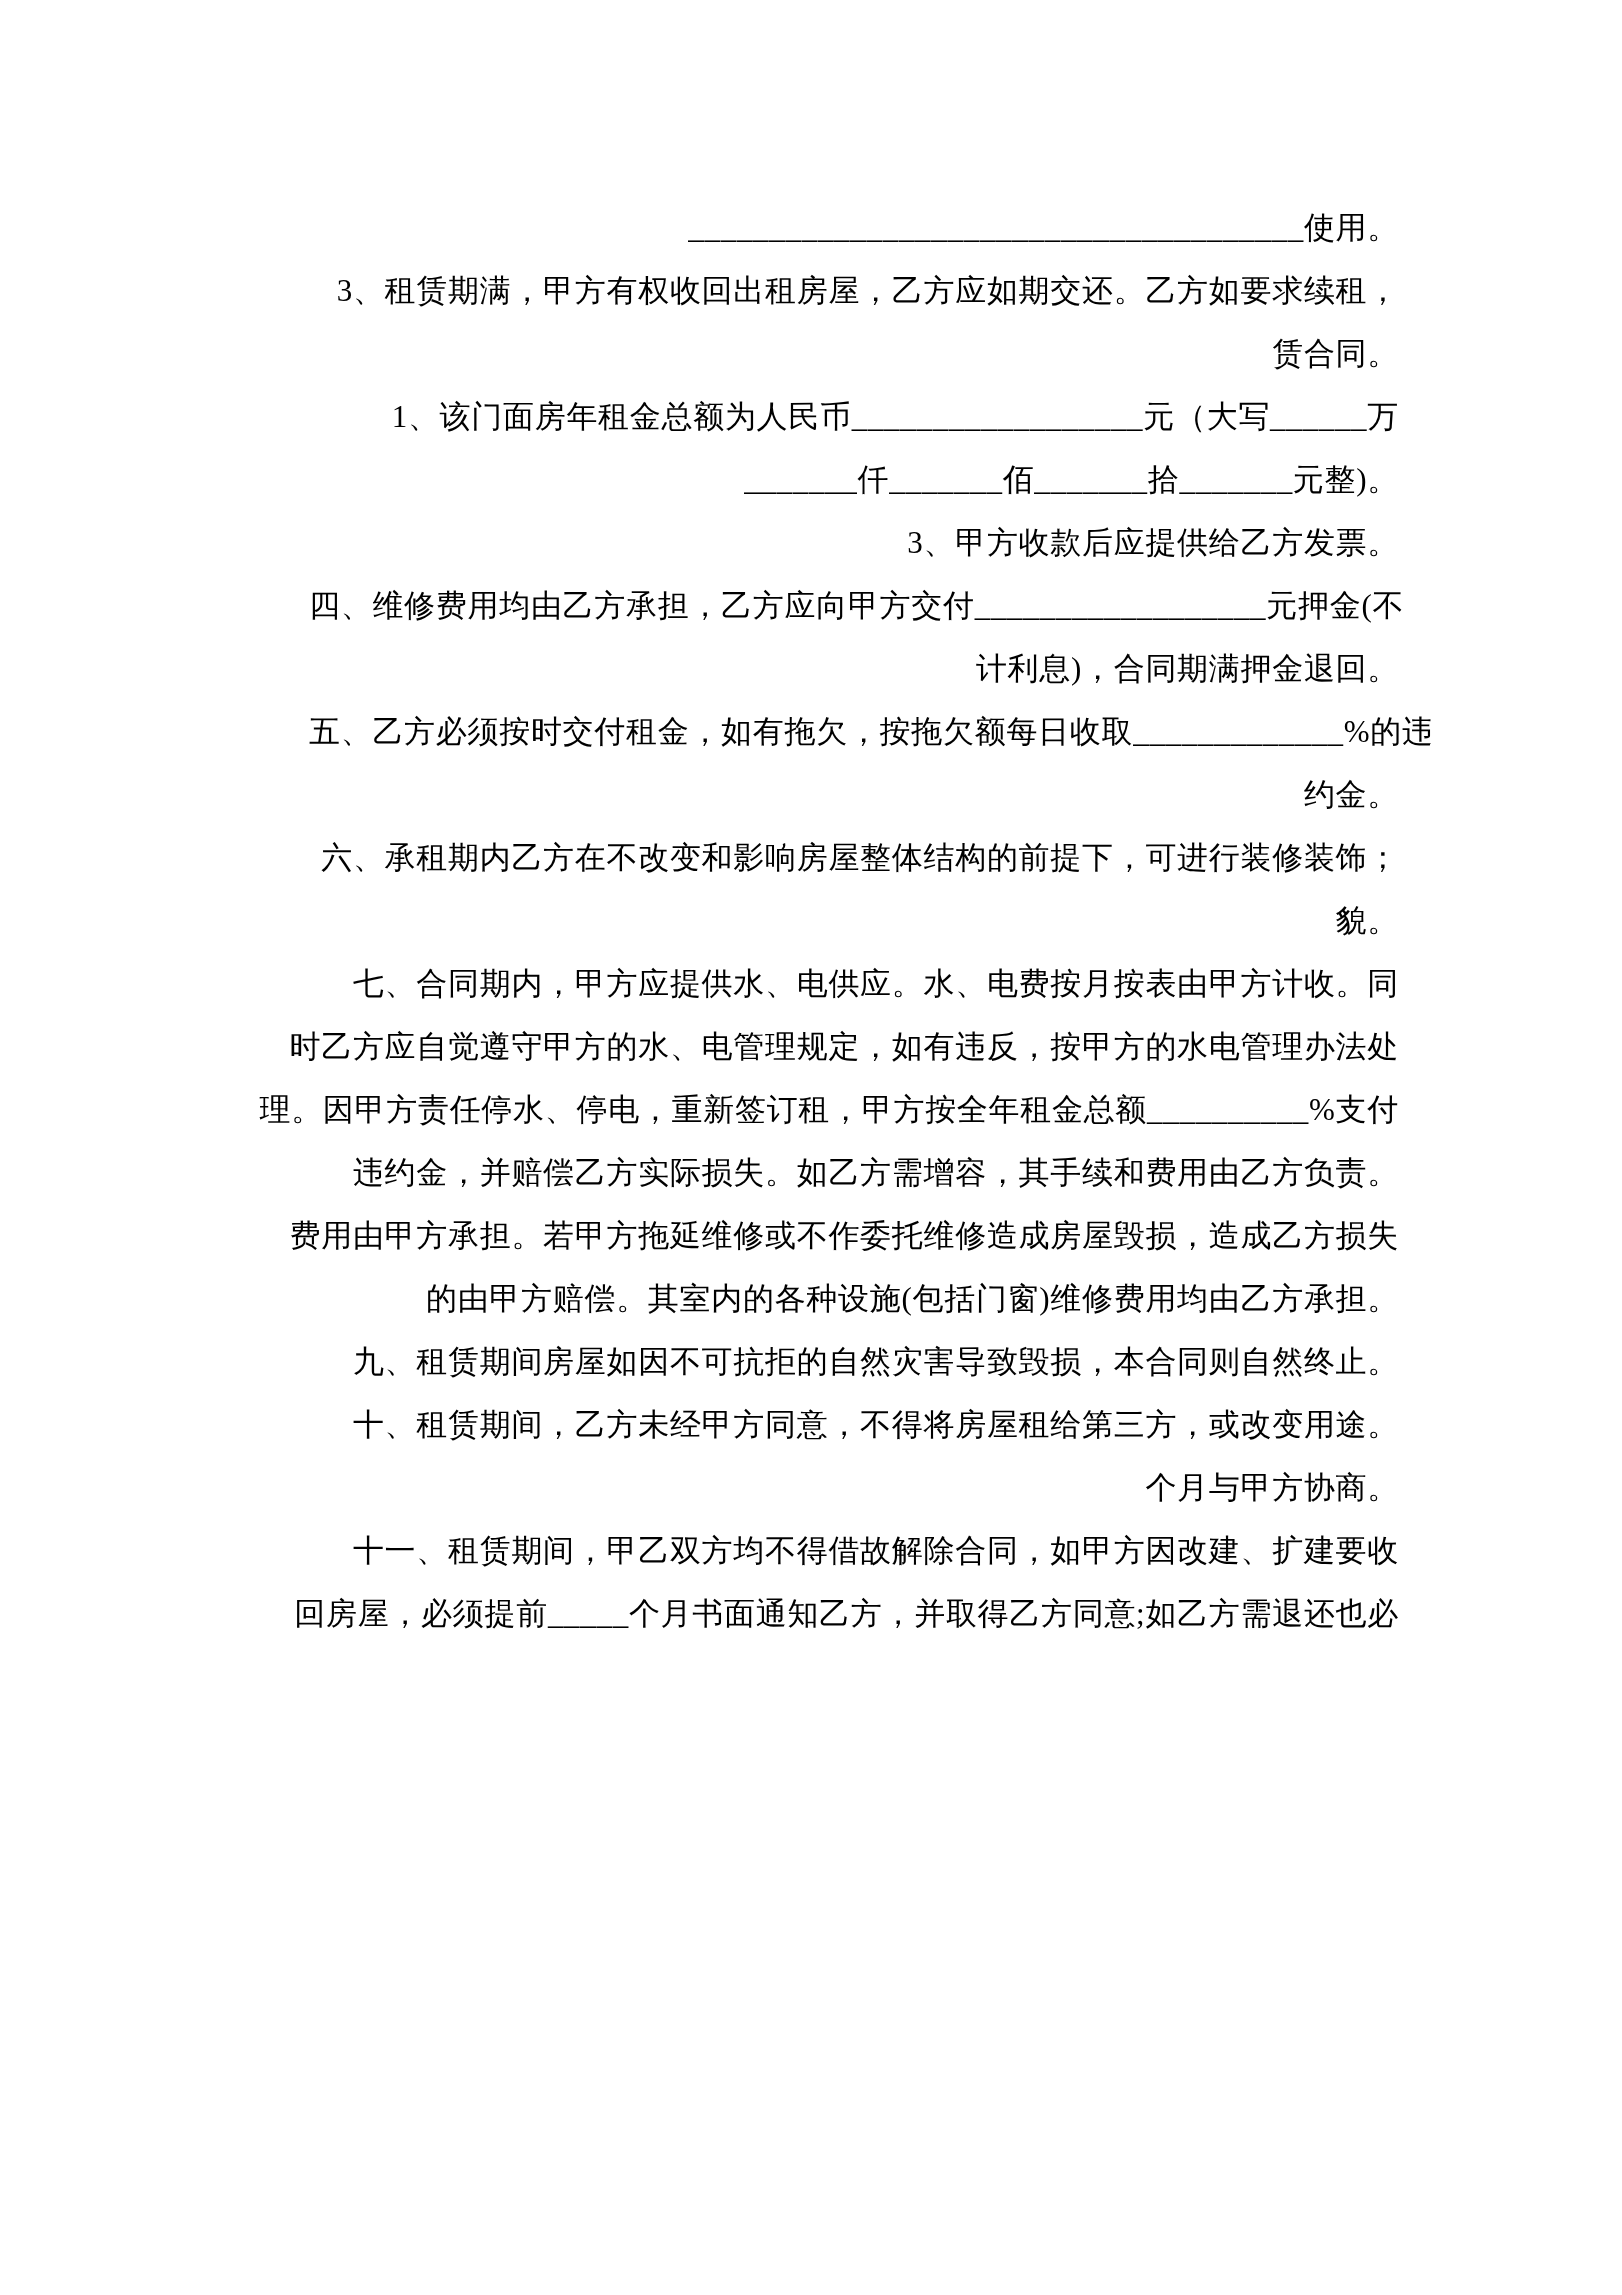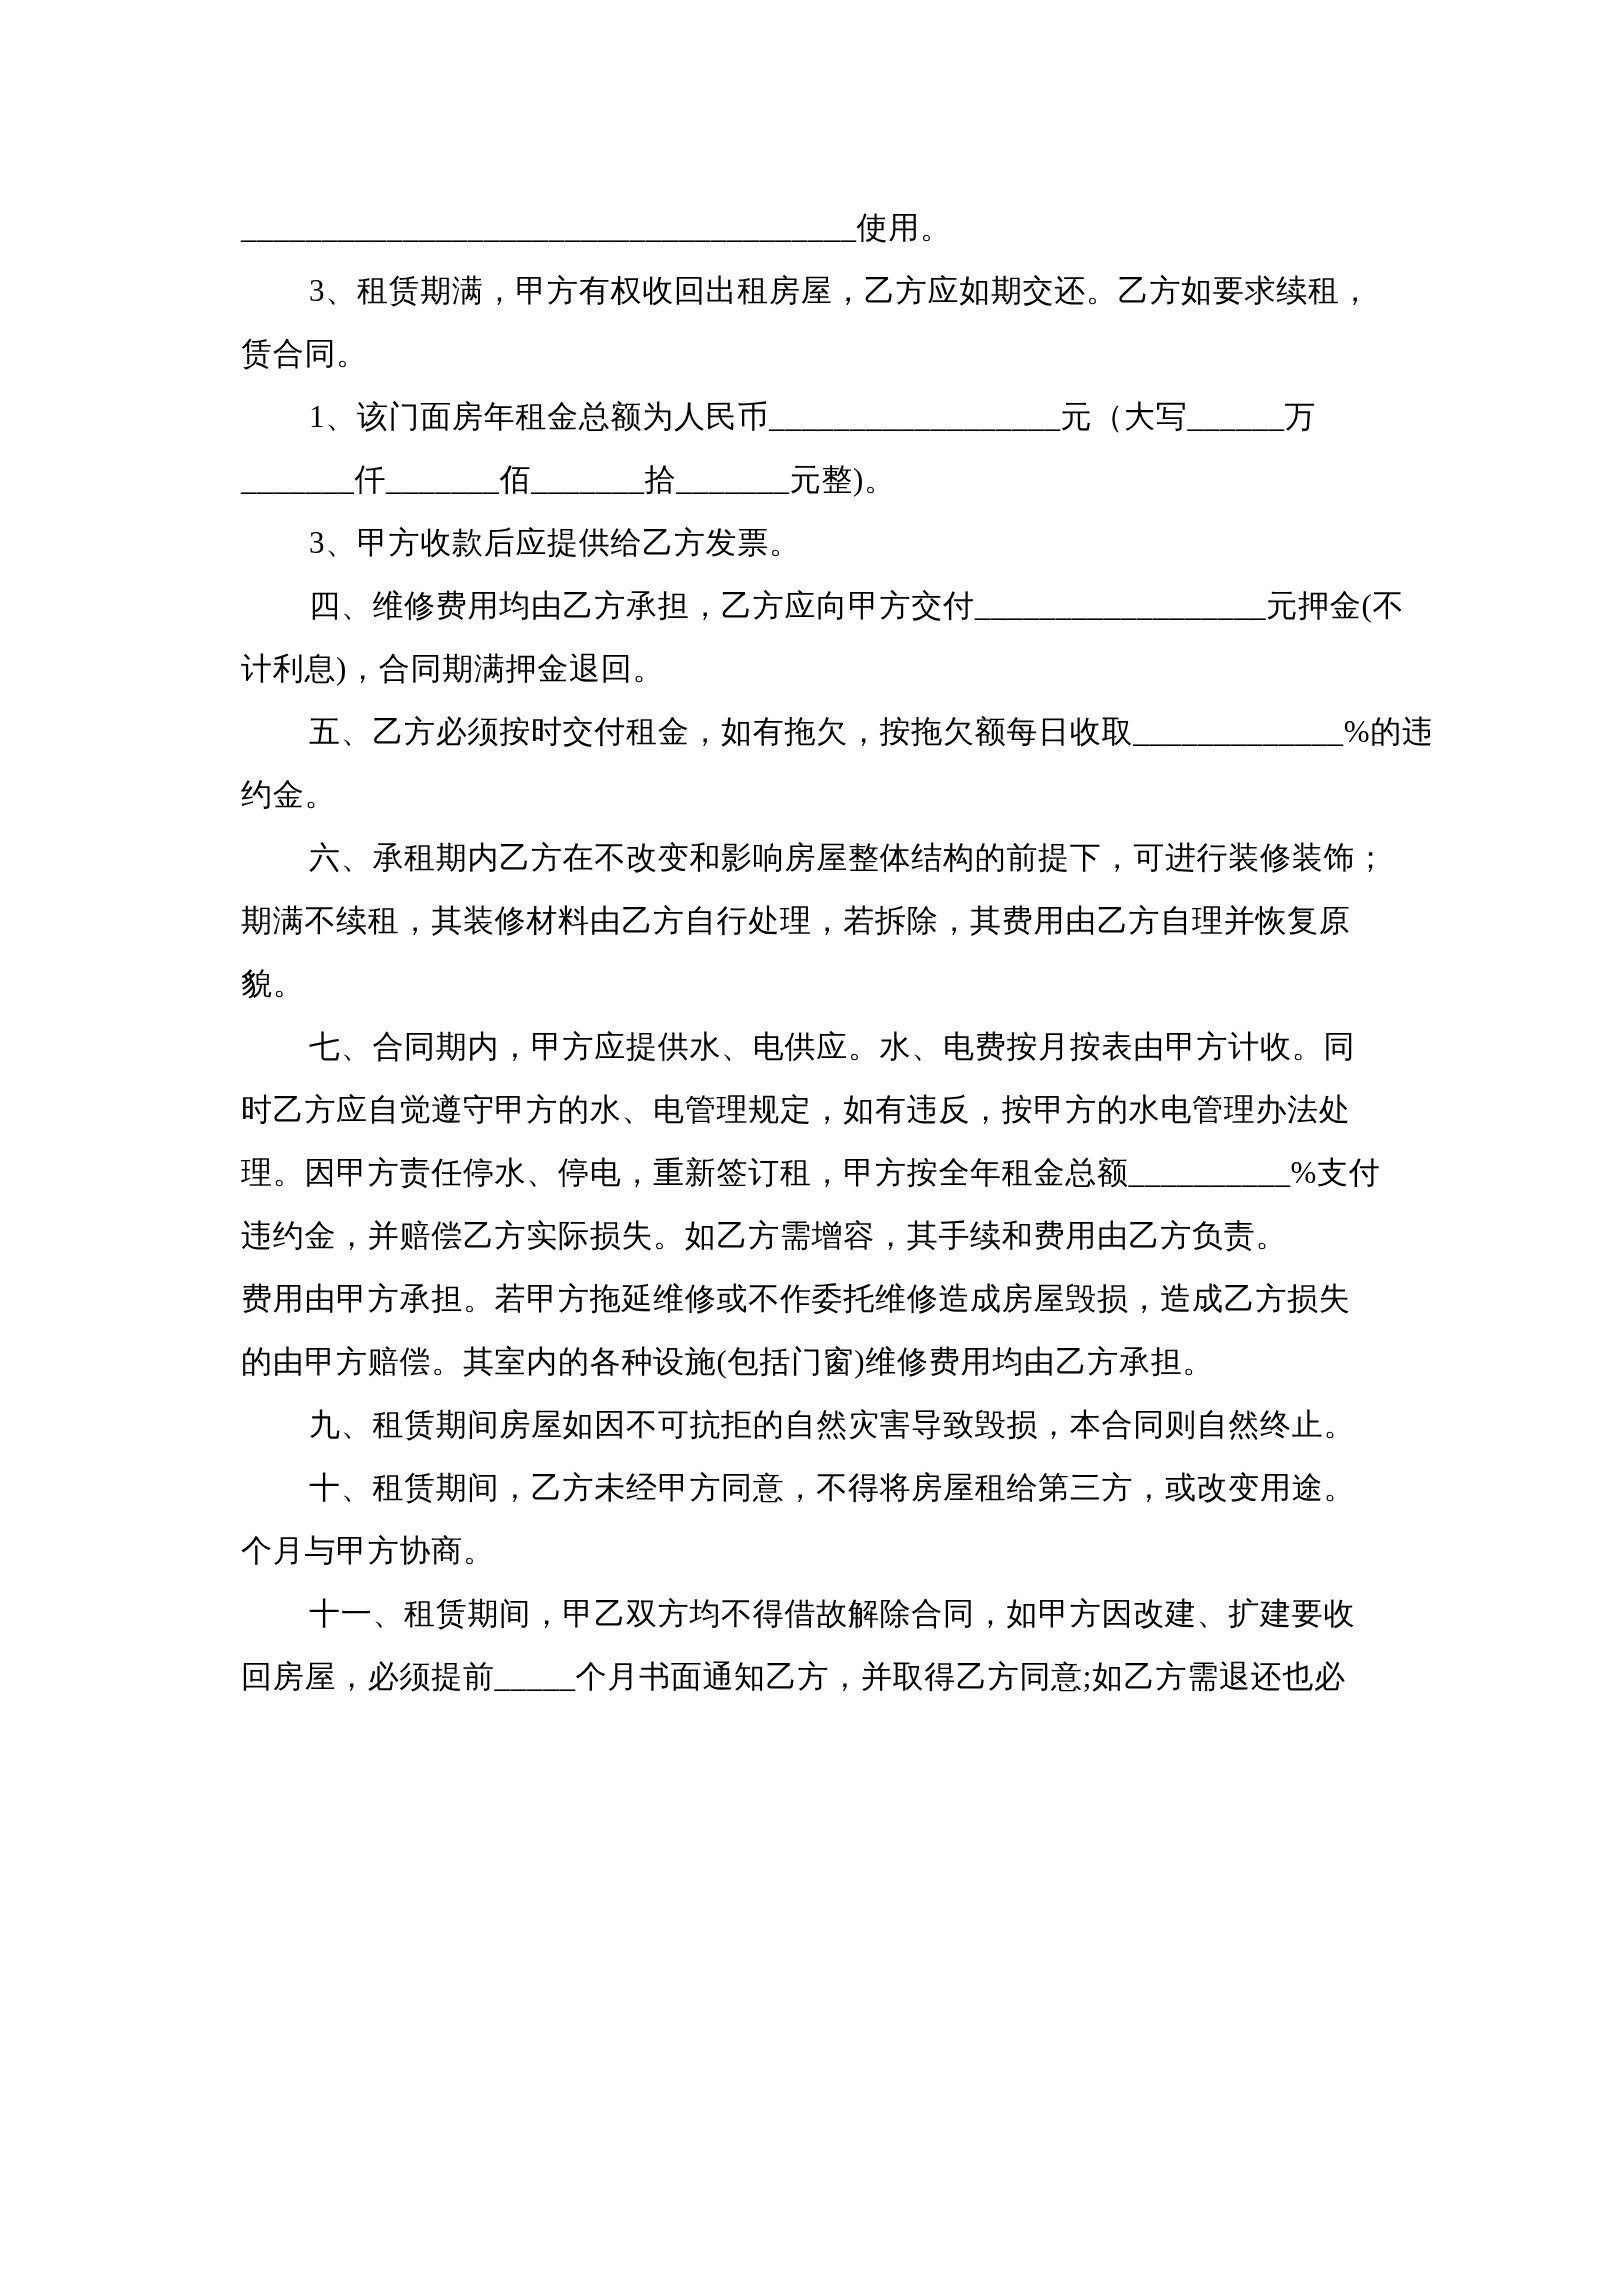--- a/index.html
+++ b/index.html
@@ -21,20 +21,21 @@
     width: 1158px;
     color: #000000;
     font-family: "Liberation Serif", "DejaVu Serif", serif;
     font-size: 31px;
     line-height: 63px;
     letter-spacing: 0.7px;
   }
   .line {
     height: 63px;
     white-space: nowrap;
+    text-align: right;
   }
   .line.indent {
     padding-left: 68px;
   }
 </style>
 </head>
 <body>
 
 <div class="page">
   <div class="doc">
@@ -42,21 +43,20 @@
     <div class="line indent">3、租赁期满，甲方有权收回出租房屋，乙方应如期交还。乙方如要求续租，</div>
     <div class="line">赁合同。</div>
     <div class="line indent">1、该门面房年租金总额为人民币__________________元（大写______万</div>
     <div class="line">_______仟_______佰_______拾_______元整)。</div>
     <div class="line indent">3、甲方收款后应提供给乙方发票。</div>
     <div class="line indent">四、维修费用均由乙方承担，乙方应向甲方交付__________________元押金(不</div>
     <div class="line">计利息)，合同期满押金退回。</div>
     <div class="line indent">五、乙方必须按时交付租金，如有拖欠，按拖欠额每日收取_____________%的违</div>
     <div class="line">约金。</div>
     <div class="line indent">六、承租期内乙方在不改变和影响房屋整体结构的前提下，可进行装修装饰；</div>
-    <div class="line">期满不续租，其装修材料由乙方自行处理，若拆除，其费用由乙方自理并恢复原</div>
     <div class="line">貌。</div>
     <div class="line indent">七、合同期内，甲方应提供水、电供应。水、电费按月按表由甲方计收。同</div>
     <div class="line">时乙方应自觉遵守甲方的水、电管理规定，如有违反，按甲方的水电管理办法处</div>
     <div class="line">理。因甲方责任停水、停电，重新签订租，甲方按全年租金总额__________%支付</div>
     <div class="line">违约金，并赔偿乙方实际损失。如乙方需增容，其手续和费用由乙方负责。</div>
     <div class="line">费用由甲方承担。若甲方拖延维修或不作委托维修造成房屋毁损，造成乙方损失</div>
     <div class="line">的由甲方赔偿。其室内的各种设施(包括门窗)维修费用均由乙方承担。</div>
     <div class="line indent">九、租赁期间房屋如因不可抗拒的自然灾害导致毁损，本合同则自然终止。</div>
     <div class="line indent">十、租赁期间，乙方未经甲方同意，不得将房屋租给第三方，或改变用途。</div>
     <div class="line">个月与甲方协商。</div>

